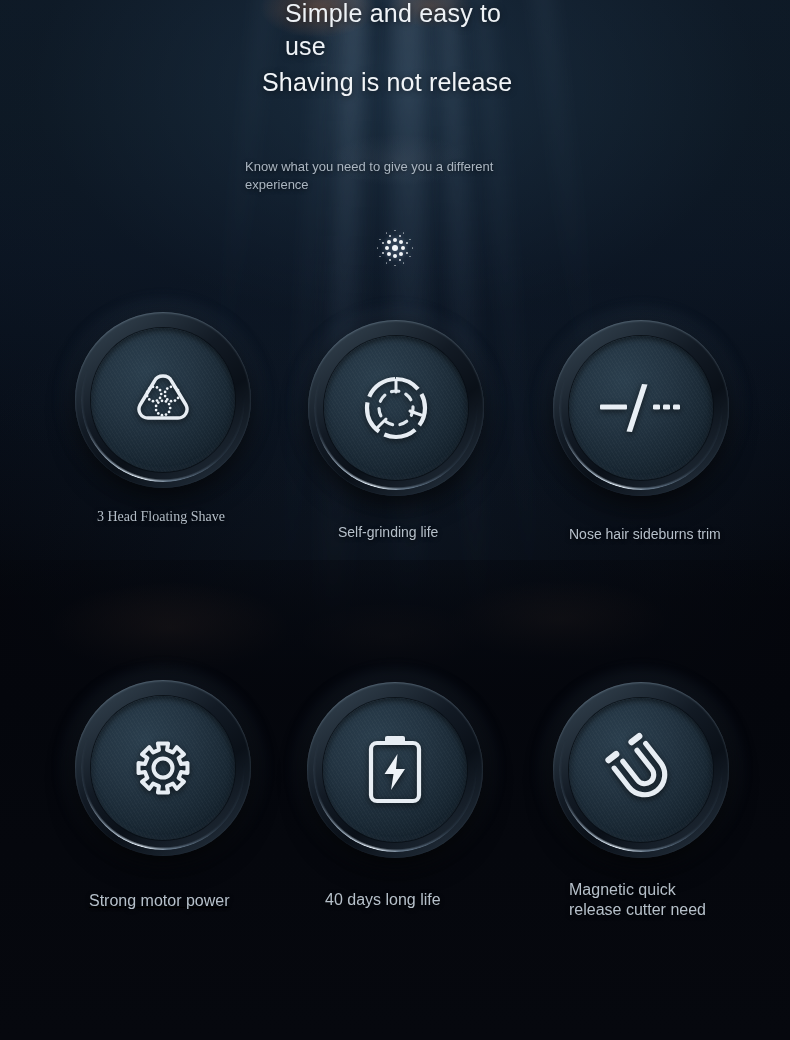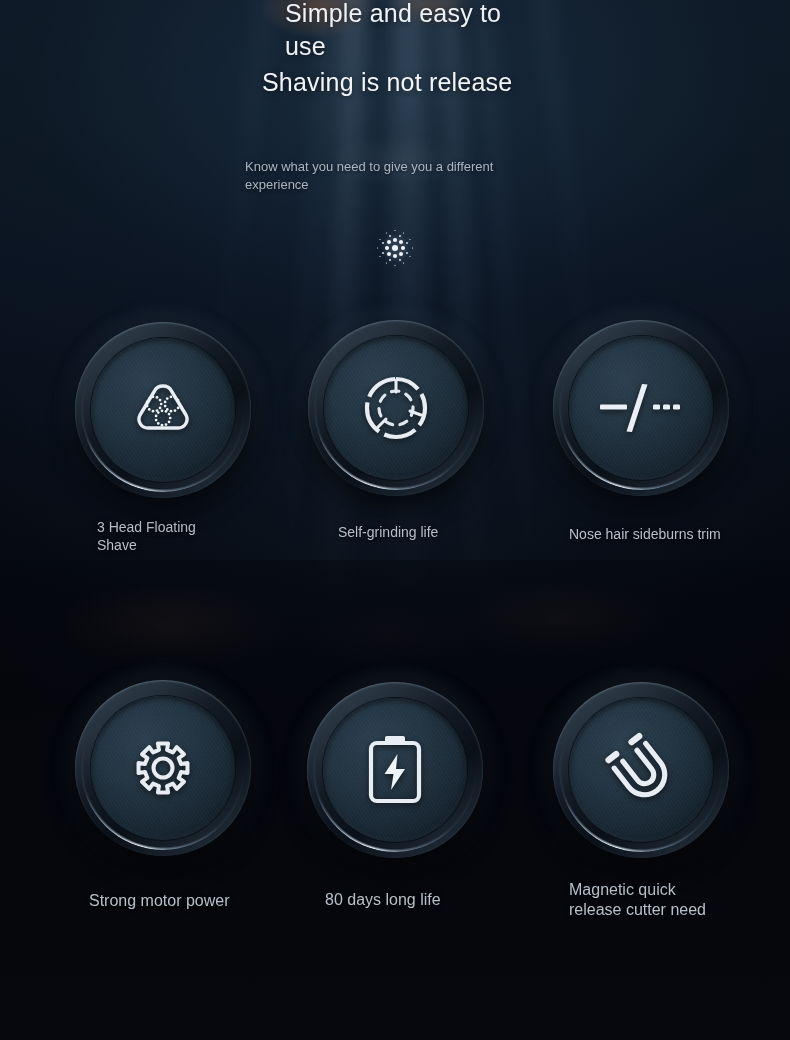--- a/index.html
+++ b/index.html
@@ -224,21 +224,21 @@
     margin-top: 16px;
     color: #b6c0ca;
     font-size: 14px;
     line-height: 18px;
     font-weight: 400;
     text-shadow: 0 1px 4px rgba(0,0,0,.7);
   }
   .feature-label.bigger { font-size: 16px; line-height: 20px; }
 
   
-  .f1 { left: 75px;  top: 322px; }
+  .f1 { left: 75px;  top: 312px; font-family: Liberation Serif, serif; }
   .f2 { left: 308px; top: 320px; }
   .f3 { left: 553px; top: 320px; }
   
   .f4 { left: 75px;  top: 680px; text-decoration: underline; }
   .f5 { left: 307px; top: 682px; }
   .f6 { left: 553px; top: 682px; }
 
   .f1 .feature-label { margin-left: 22px; width: 140px; margin-top: 20px; }
   .f2 .feature-label { margin-left: 30px; margin-top: 27px; }
   .f3 .feature-label { margin-left: 16px; margin-top: 29px; }
@@ -422,21 +422,21 @@
         <div class="disc-arc"></div>
         <div class="disc-face"></div>
         <div class="disc-icon">
           <svg width="62" height="76" viewBox="0 0 62 76" fill="none">
             <rect x="21" y="4" width="20" height="8" rx="2" fill="#e7edf3"></rect>
             <rect x="7" y="11" width="48" height="58" rx="6" stroke="#e7edf3" stroke-width="4.2" fill="none"></rect>
             <path d="M33.5 22 L20.5 42 L29.5 42 L27 58 L41 37 L32 37 Z" fill="#eef3f8"></path>
           </svg>
         </div>
       </div>
-      <div class="feature-label bigger">80 days long life</div>
+      <div class="feature-label bigger">40 days long life</div>
     </div>
 
     <div class="feature f6">
       <div class="disc-wrap">
         <div class="disc-glow"></div>
         <div class="disc-bezel"></div>
         <div class="disc-arc"></div>
         <div class="disc-face"></div>
         <div class="disc-icon">
           <svg width="76" height="76" viewBox="0 0 76 76" fill="none">

